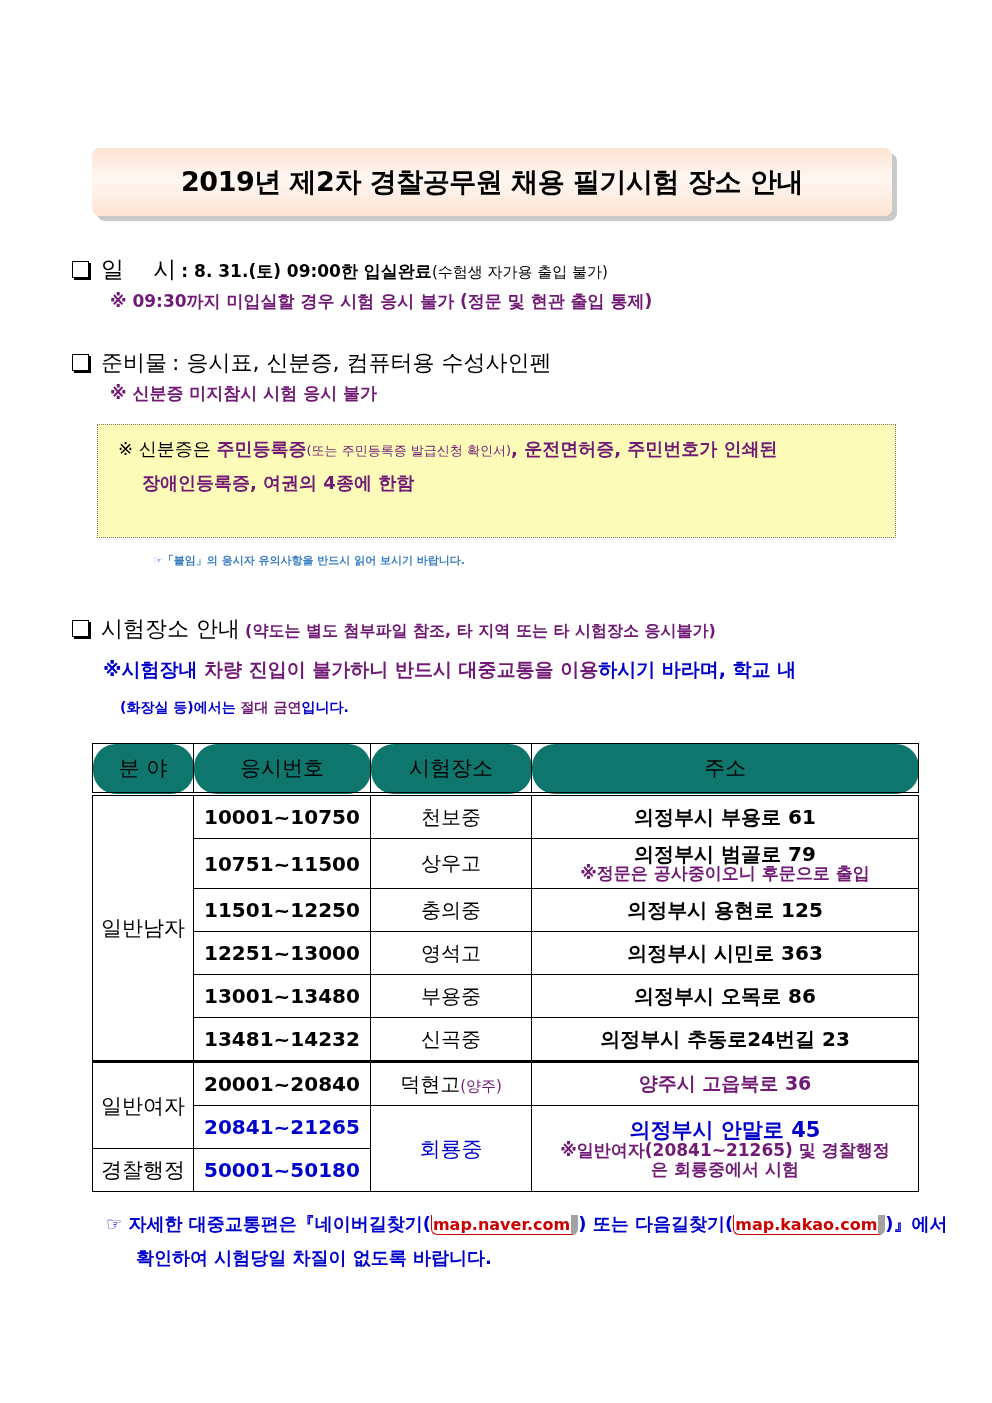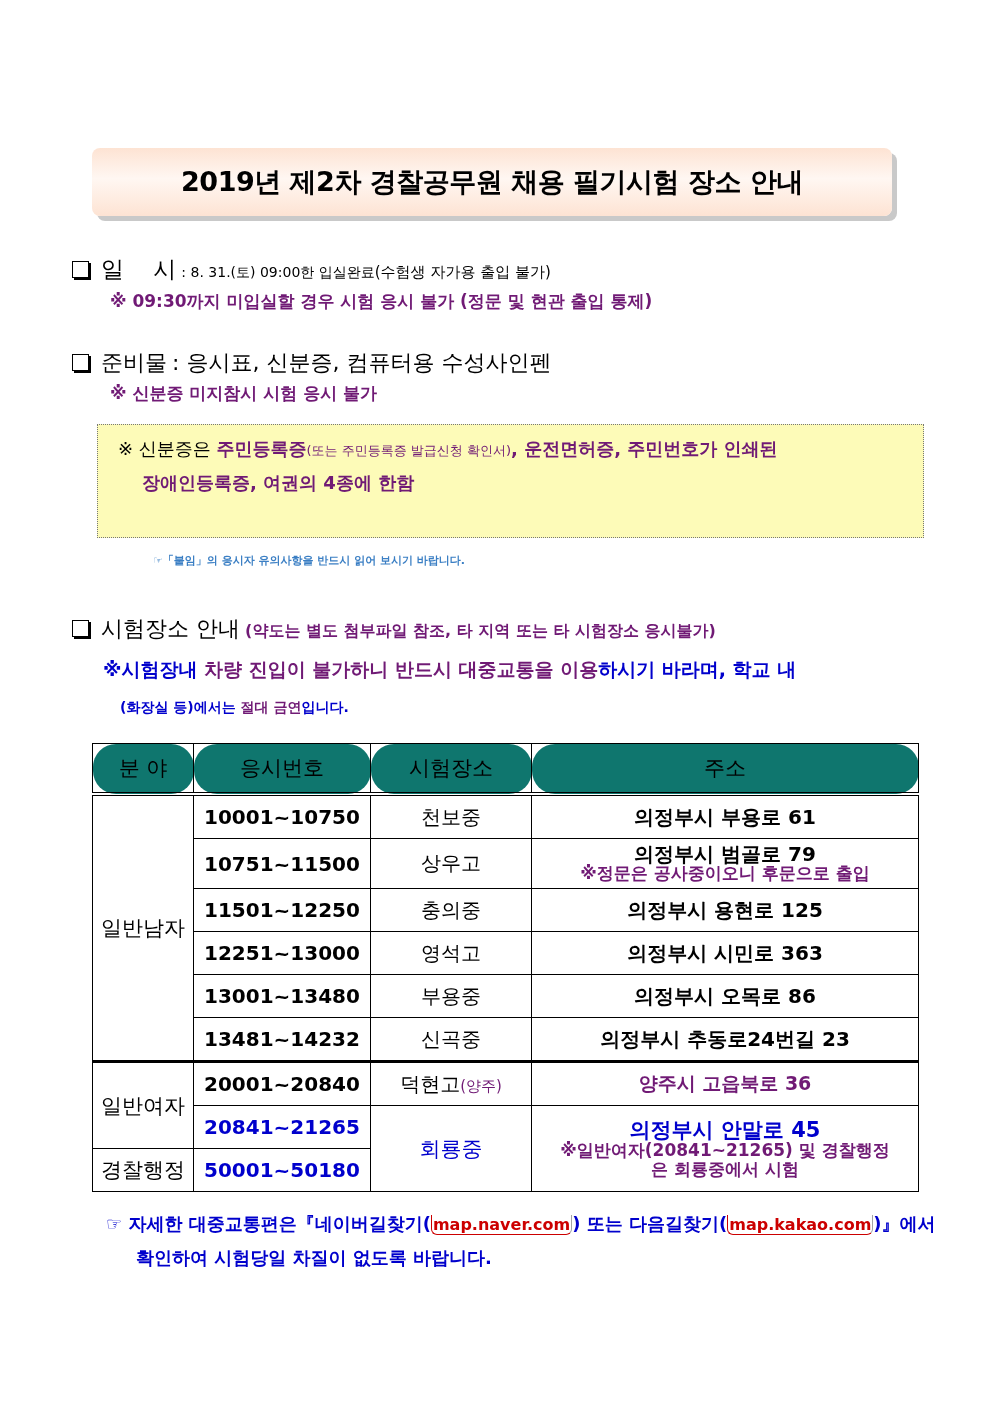--- a/index.html
+++ b/index.html
@@ -15,40 +15,40 @@
   .row { position:absolute; white-space:nowrap; }
   .chk { display:inline-block; width:15px; height:15px; border:1.5px solid #000; box-shadow:2px 2px 0 #000; vertical-align:middle; margin-right:12px; position:relative; top:-3px; background:#fff; }
   .h { font-size:22px; font-weight:bold; }
   .small { font-size:15px; }
   .red { color:#701a75; }
   .blue { color:#0000cc; }
   .sky { color:#3b7fc4; }
   .b { font-weight:bold; }
   .notebox {
     position:absolute; left:97px; top:424px; width:797px; height:112px;
-    background:#fdfbb8; border:1px dotted #777;padding-left:28px;
+    background:#fdfbb8; border:1px dotted #777;
   }
   .notebox .ln { position:absolute; white-space:nowrap; font-size:18px; }
   table.exam { position:absolute; left:92px; top:743px; width:827px; border-collapse:collapse; font-size:20px; }
   table.exam td, table.exam th { border:1.5px solid #000; text-align:center; padding:0; }
   table.exam th { background:#0f766e; height:48px; font-weight:normal; font-size:21px; border-bottom:4px double #000;border-radius:23px; }
   table.exam td { height:42px; }
   table.exam td.num { font-weight:bold; }
   table.exam tr.grp-end td { border-bottom:3px solid #000; }
   .addr2 { font-size:17px; font-weight:bold; line-height:19px; }
-  .link { border-bottom:1.5px solid #c00; border-left:1px solid #c00; border-right:1px solid #a3a3a3; border-radius:0 0 6px 6px; color:#c00; font-size:16px; padding:0 1px; }
+  .link { border-bottom:1.5px solid #c00; border-left:1px solid #c00; border-right:7px solid #a3a3a3; border-radius:0 0 6px 6px; color:#c00; font-size:16px; padding:0 1px; }
 </style>
 </head>
 <body>
 
 <div class="title-box">2019년 제2차 경찰공무원 채용 필기시험 장소 안내</div>
 
 <div class="row" style="left:72px; top:254px;">
   <span class="chk"></span><span class="h" style="font-weight:normal; font-size:23px; white-space:pre;">일    시</span>
-  <span class="h" style="font-weight:normal; font-size:14px;">: 8. 31.(토) 09:00한 입실완료</span><span class="small">(수험생 자가용 출입 불가)</span>
+  <span class="h" style="font-weight:bold; font-size:17px;">: 8. 31.(토) 09:00한 입실완료</span><span class="small">(수험생 자가용 출입 불가)</span>
 </div>
 <div class="row red b" style="left:110px; top:290px; font-size:17px;">※ 09:30까지 미입실할 경우 시험 응시 불가 (정문 및 현관 출입 통제)</div>
 
 <div class="row" style="left:72px; top:348px;">
   <span class="chk"></span><span style="font-size:22px;">준비물</span>
   <span style="font-size:22px;">: 응시표, 신분증, 컴퓨터용 수성사인펜</span>
 </div>
 <div class="row red b" style="left:110px; top:382px; font-size:17px;">※ 신분증 미지참시 시험 응시 불가</div>
 
 <div class="notebox">

